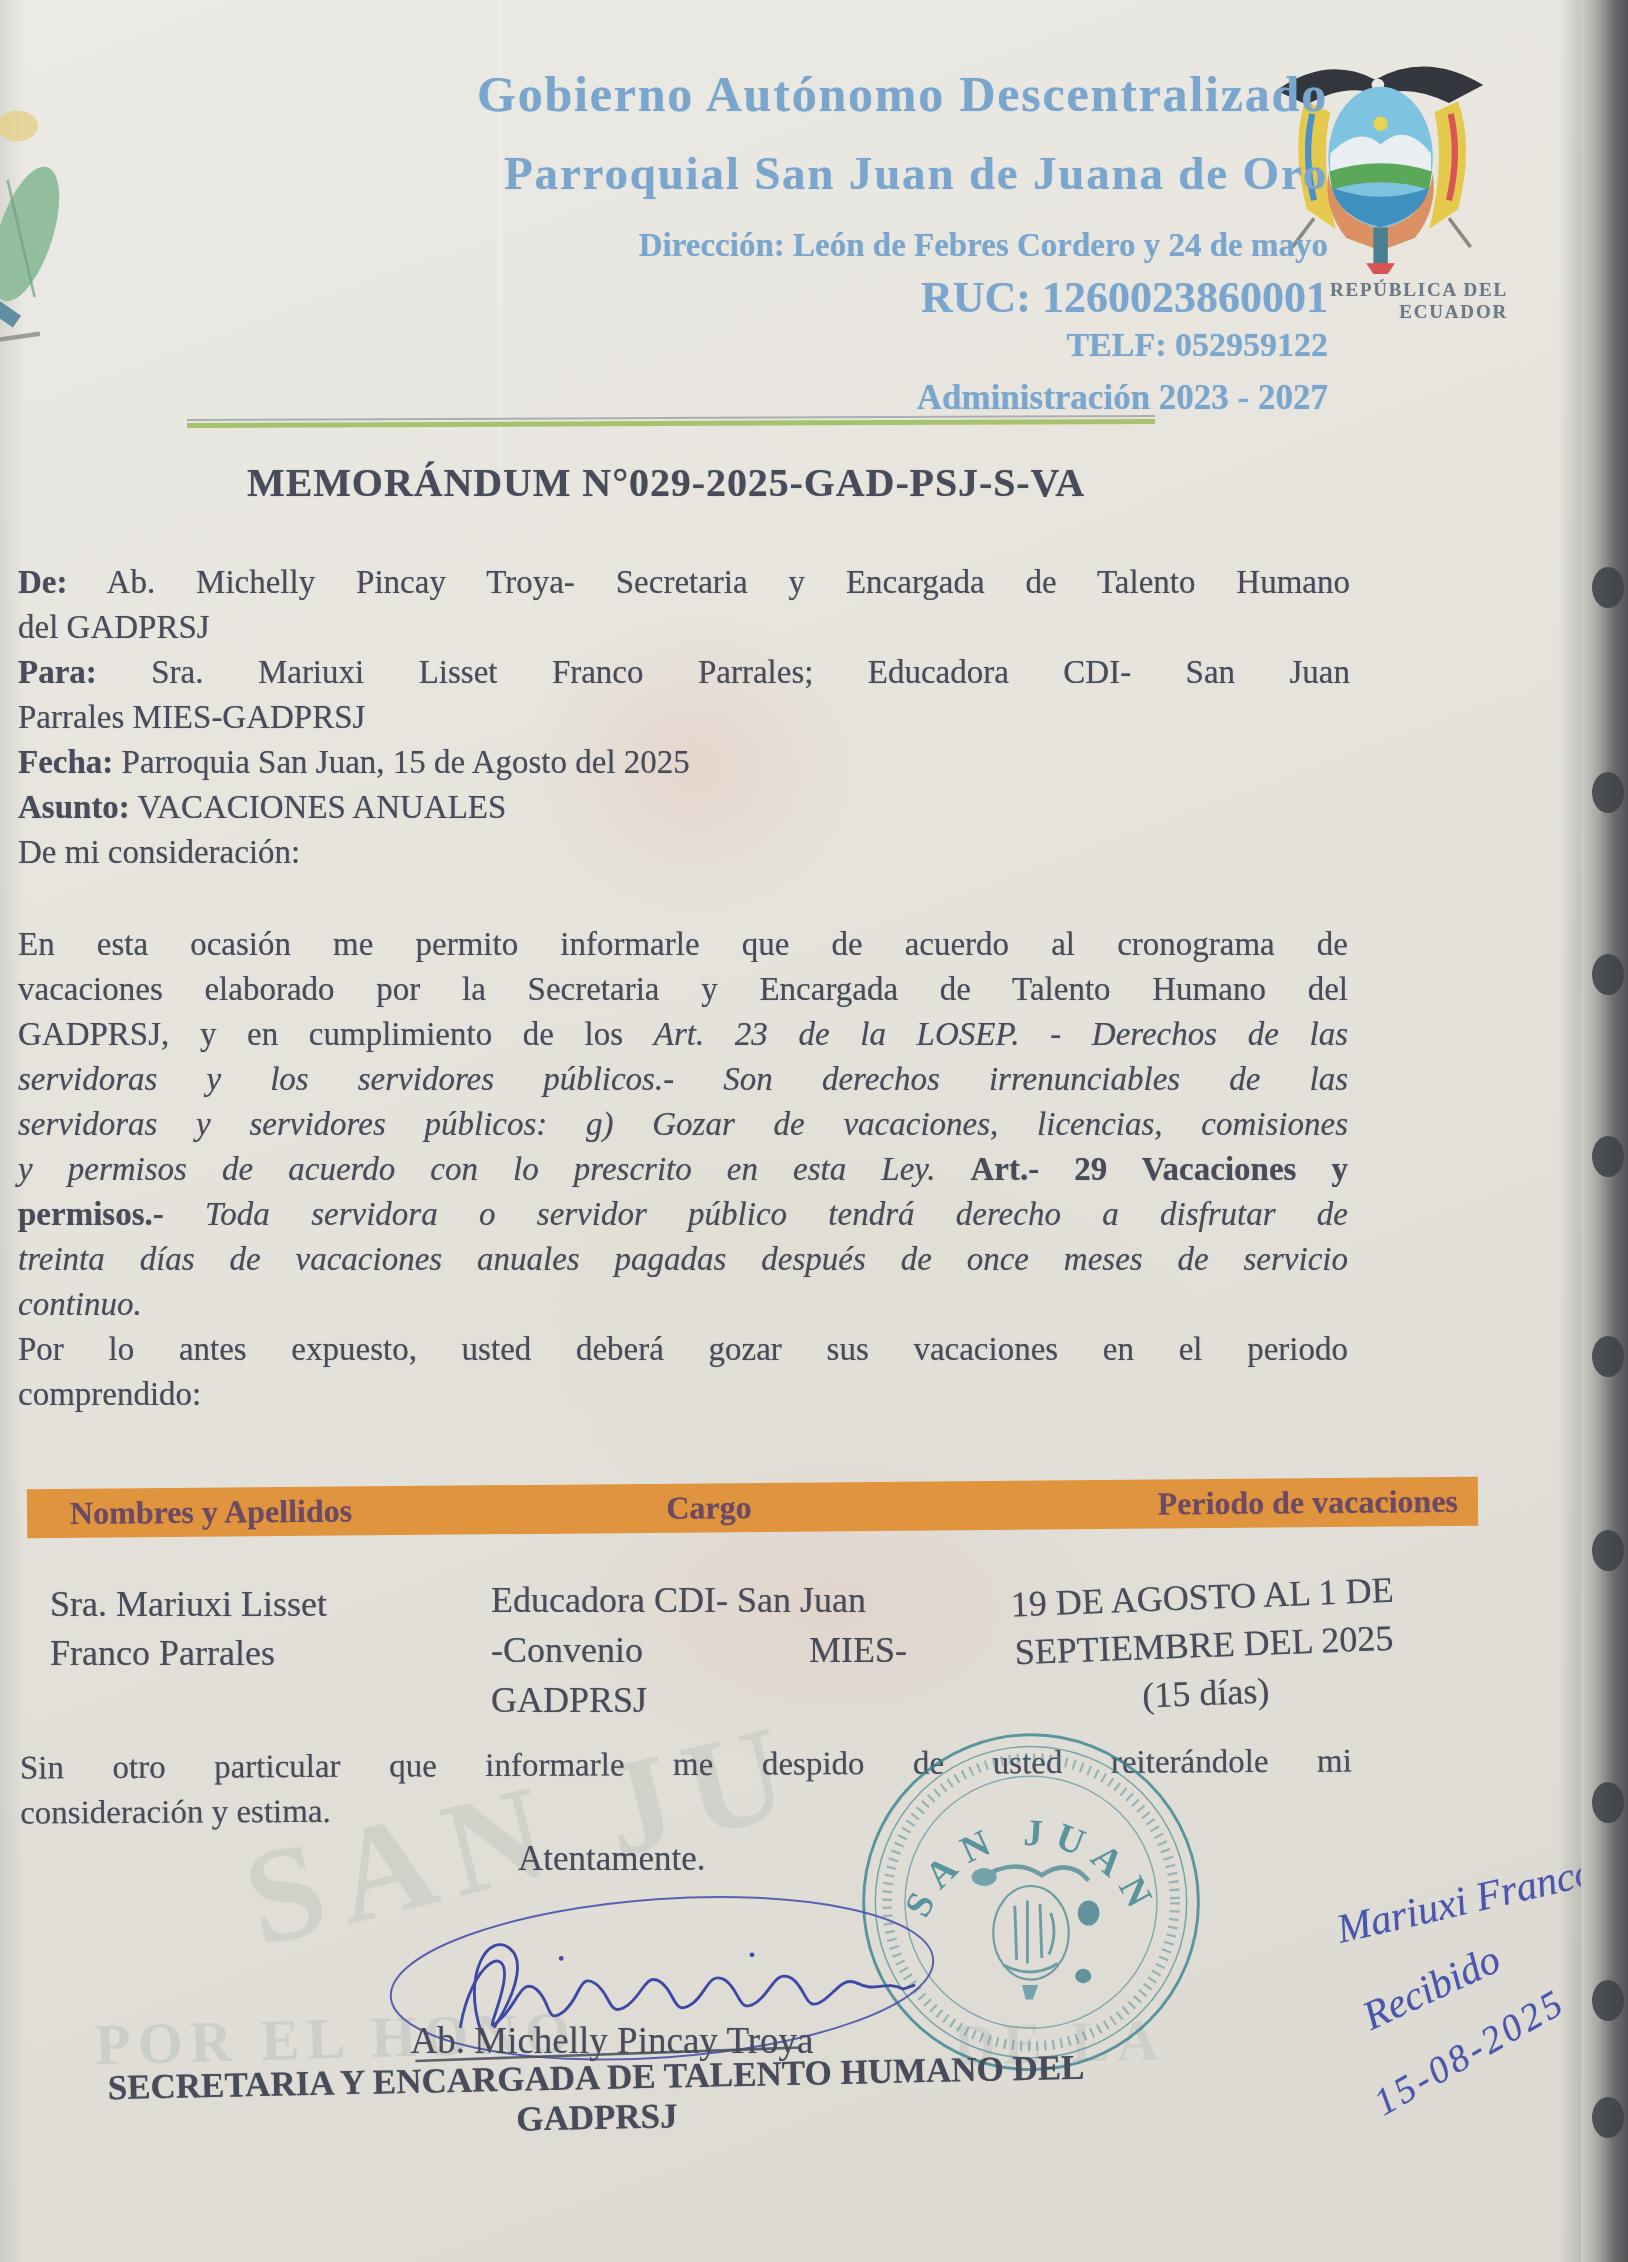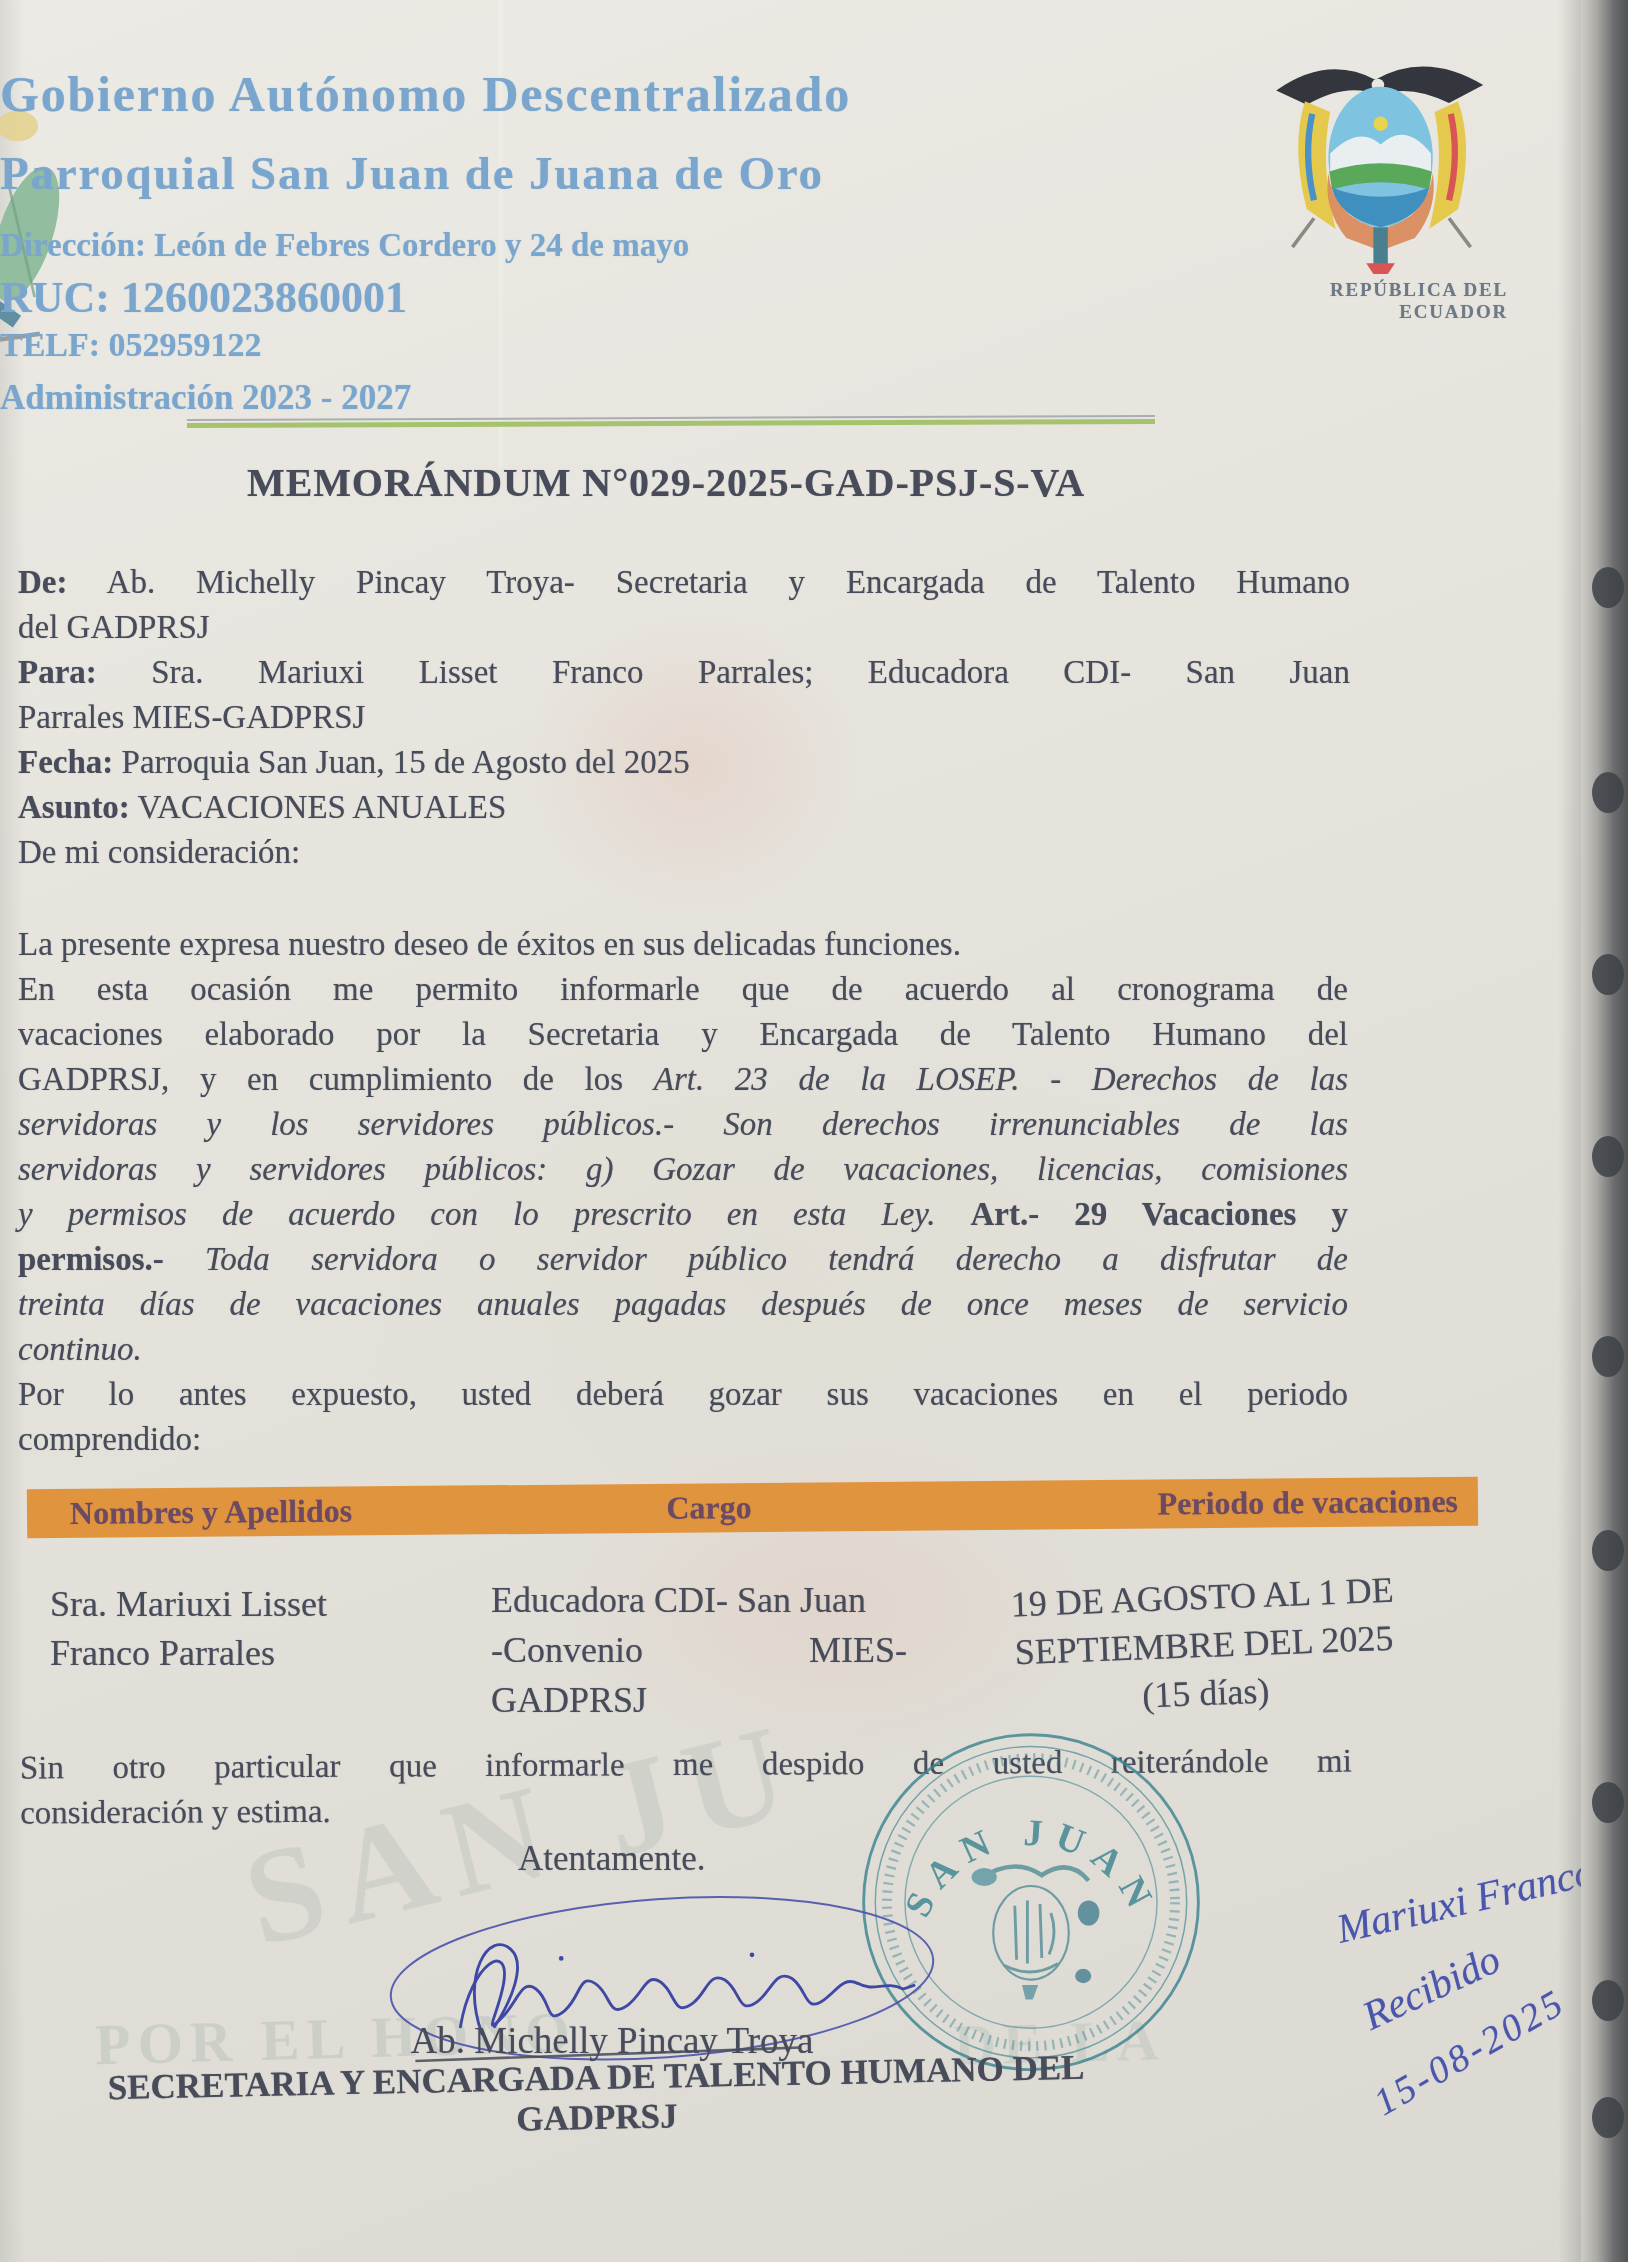--- a/index.html
+++ b/index.html
@@ -10,21 +10,21 @@
   .txt{color:#484c5a;text-shadow:0 0 1px rgba(72,76,90,.55);}
   .blue{color:#7aa6ce;text-shadow:0 0 1.1px rgba(122,166,206,.6);font-weight:700;}
   .tline{line-height:45px;white-space:nowrap;}
   .just .tline, .tline.just{white-space:normal;text-align:justify;text-align-last:justify;}
   .s-r{font-style:normal;font-weight:400;}
   .s-b{font-weight:700;}
   .s-i{font-style:italic;}
   .s-bi{font-weight:400;font-style:italic;}
   .lines{font-size:33px;}
   
-  .hcenter{left:0;width:1328px;text-align:left;}
+  .hcenter{left:0;width:1328px;text-align:right;}
   
   .wm{color:rgba(150,170,160,.22);font-weight:700;pointer-events:none;}
   .blob{pointer-events:none;}
   
   #edge{right:0;top:0;width:47px;height:2263px;
         background:linear-gradient(to right,#cfcdc6 0%,#a8a7a4 35%,#6b6c6e 70%,#525356 100%);}
   #edge-shadow{right:47px;top:0;width:23.4px;height:2263px;
         background:linear-gradient(to right,rgba(120,120,118,0),rgba(110,110,108,.28));}
   .edgeblob{right:3.6px;width:32px;height:41px;border-radius:50%;background:#3d4145;opacity:.85;}
   
@@ -93,21 +93,20 @@
       <div class="tline just"><span class="s-b">De:</span><span class="s-r"> Ab. Michelly Pincay Troya- Secretaria y Encargada de Talento Humano</span></div>
       <div class="tline"><span class="s-r">del GADPRSJ</span></div>
       <div class="tline just"><span class="s-b">Para:</span><span class="s-r"> Sra. Mariuxi Lisset Franco Parrales; Educadora CDI- San Juan</span></div>
       <div class="tline"><span class="s-r">Parrales MIES-GADPRSJ</span></div>
       <div class="tline"><span class="s-b">Fecha:</span><span class="s-r"> Parroquia San Juan, 15 de Agosto del 2025</span></div>
       <div class="tline"><span class="s-b">Asunto:</span><span class="s-r"> VACACIONES ANUALES</span></div>
       <div class="tline"><span class="s-r">De mi consideración:</span></div>
     </div>
 
   <div class="abs txt lines" style="left:18px;top:922px;width:1330px;">
-      <div class="tline"><span class="s-r">La presente expresa nuestro deseo de éxitos en sus delicadas funciones.</span></div>
       <div class="tline just"><span class="s-r">En esta ocasión me permito informarle que de acuerdo al cronograma de</span></div>
       <div class="tline just"><span class="s-r">vacaciones elaborado por la Secretaria y Encargada de Talento Humano del</span></div>
       <div class="tline just"><span class="s-r">GADPRSJ, y en cumplimiento de los </span><span class="s-bi">Art. 23 de la LOSEP. </span><span class="s-i">- Derechos de las</span></div>
       <div class="tline just"><span class="s-i">servidoras y los servidores públicos.- Son derechos irrenunciables de las</span></div>
       <div class="tline just"><span class="s-i">servidoras y servidores públicos: </span><span class="s-bi">g) Gozar de vacaciones,</span><span class="s-i"> licencias, comisiones</span></div>
       <div class="tline just"><span class="s-i">y permisos de acuerdo con lo prescrito en esta Ley. </span><span class="s-b">Art.- 29 Vacaciones y</span></div>
       <div class="tline just"><span class="s-b">permisos.- </span><span class="s-i">Toda servidora o servidor público tendrá derecho a disfrutar de</span></div>
       <div class="tline just"><span class="s-i">treinta días de vacaciones anuales pagadas después de once meses de servicio</span></div>
       <div class="tline"><span class="s-i">continuo.</span></div>
       <div class="tline just"><span class="s-r">Por lo antes expuesto, usted deberá gozar sus vacaciones en el periodo</span></div>

